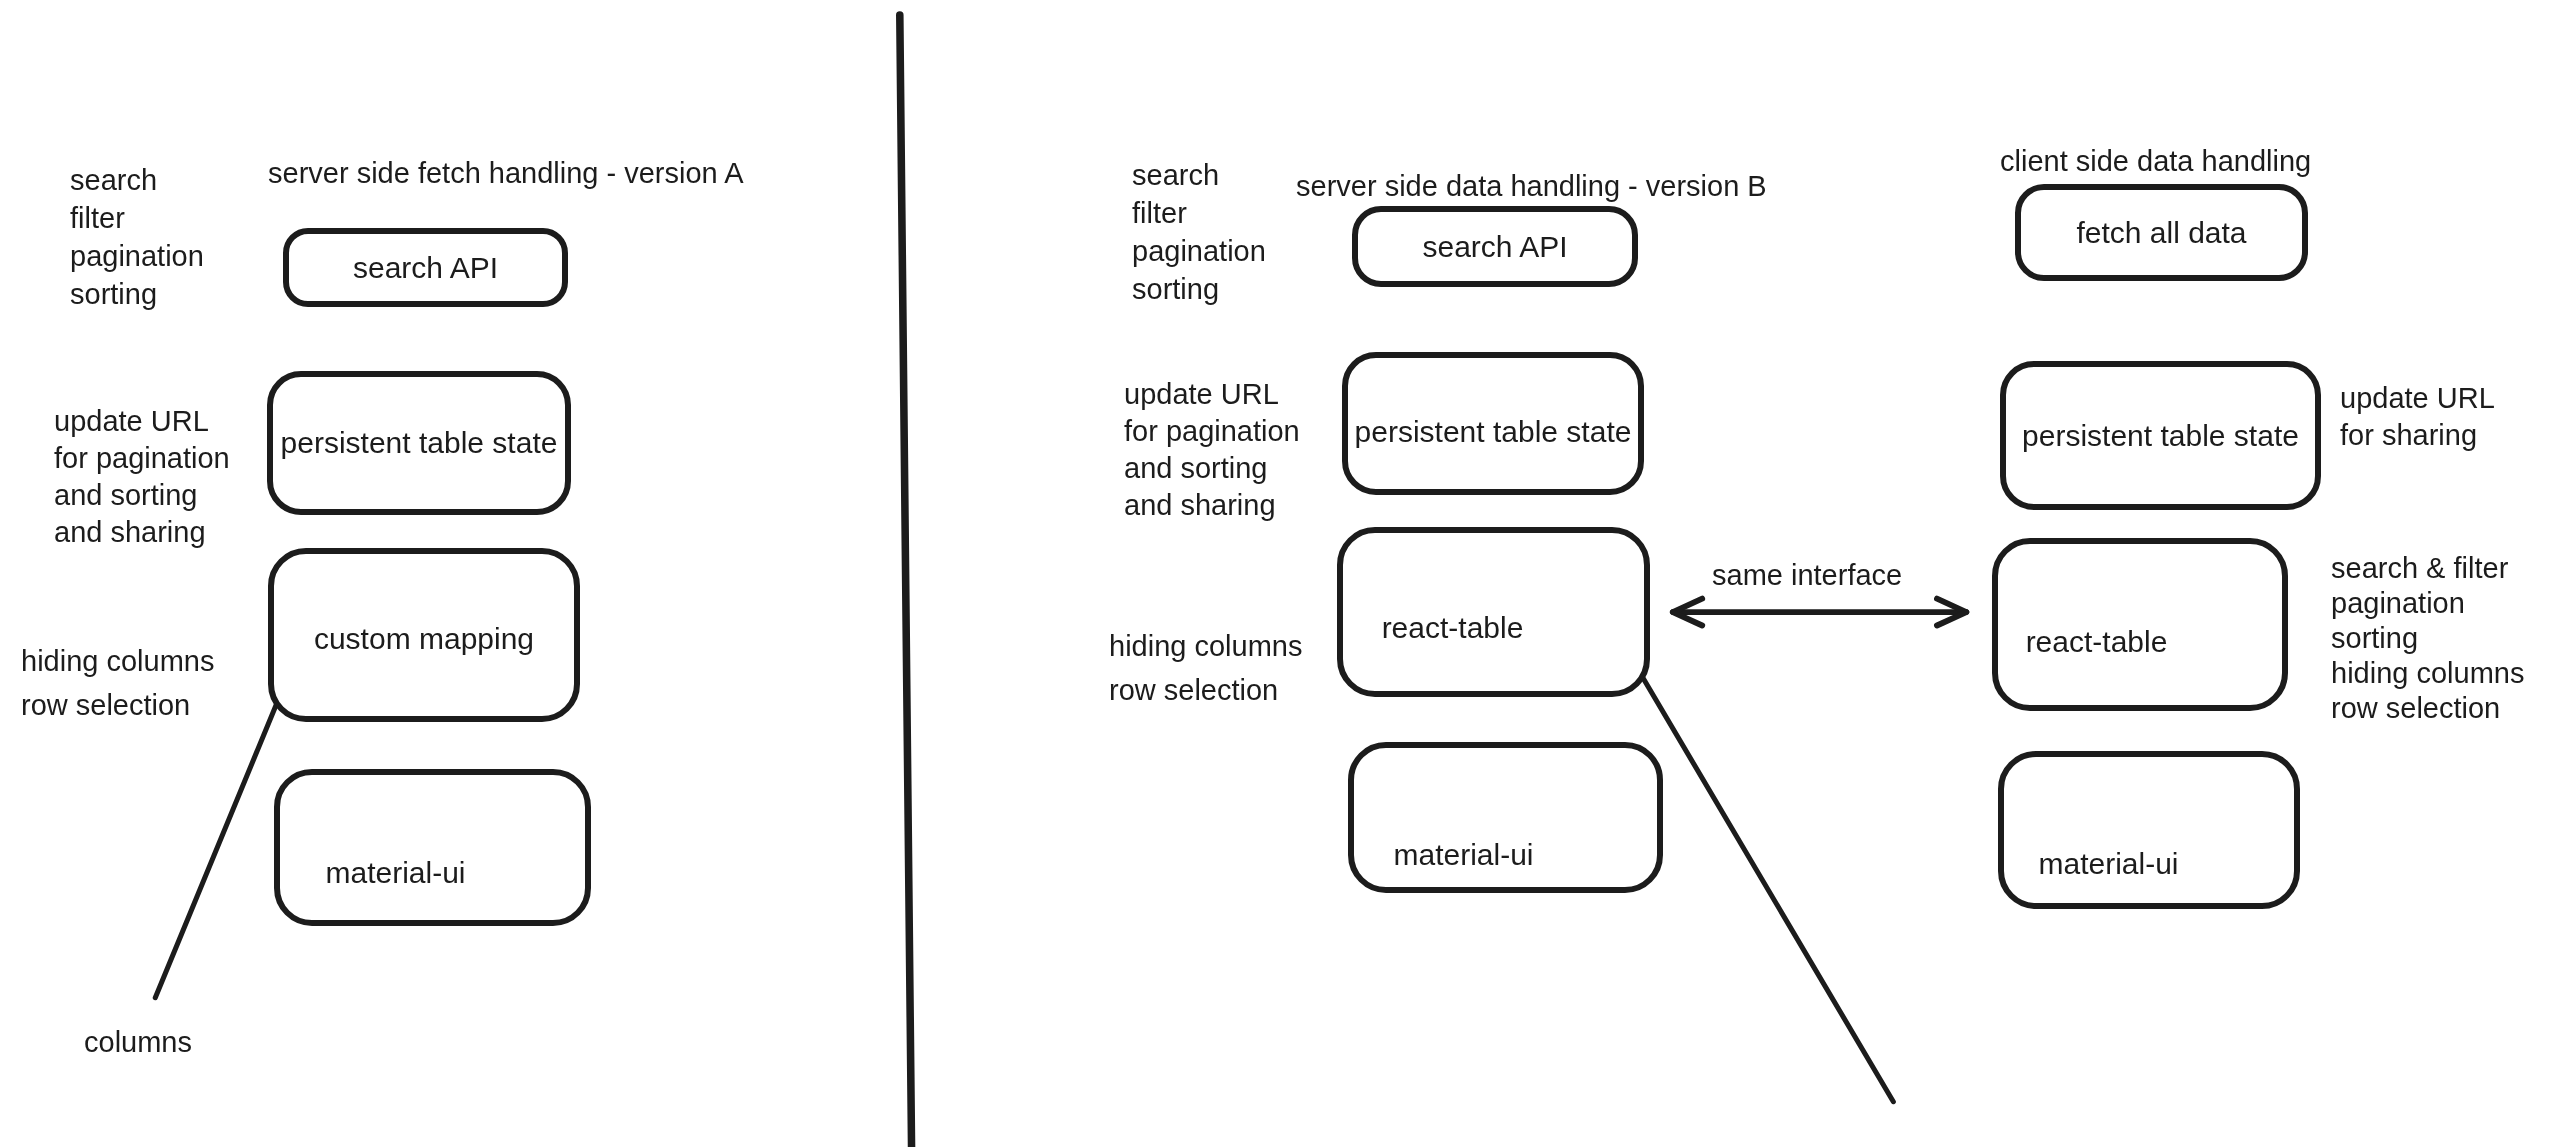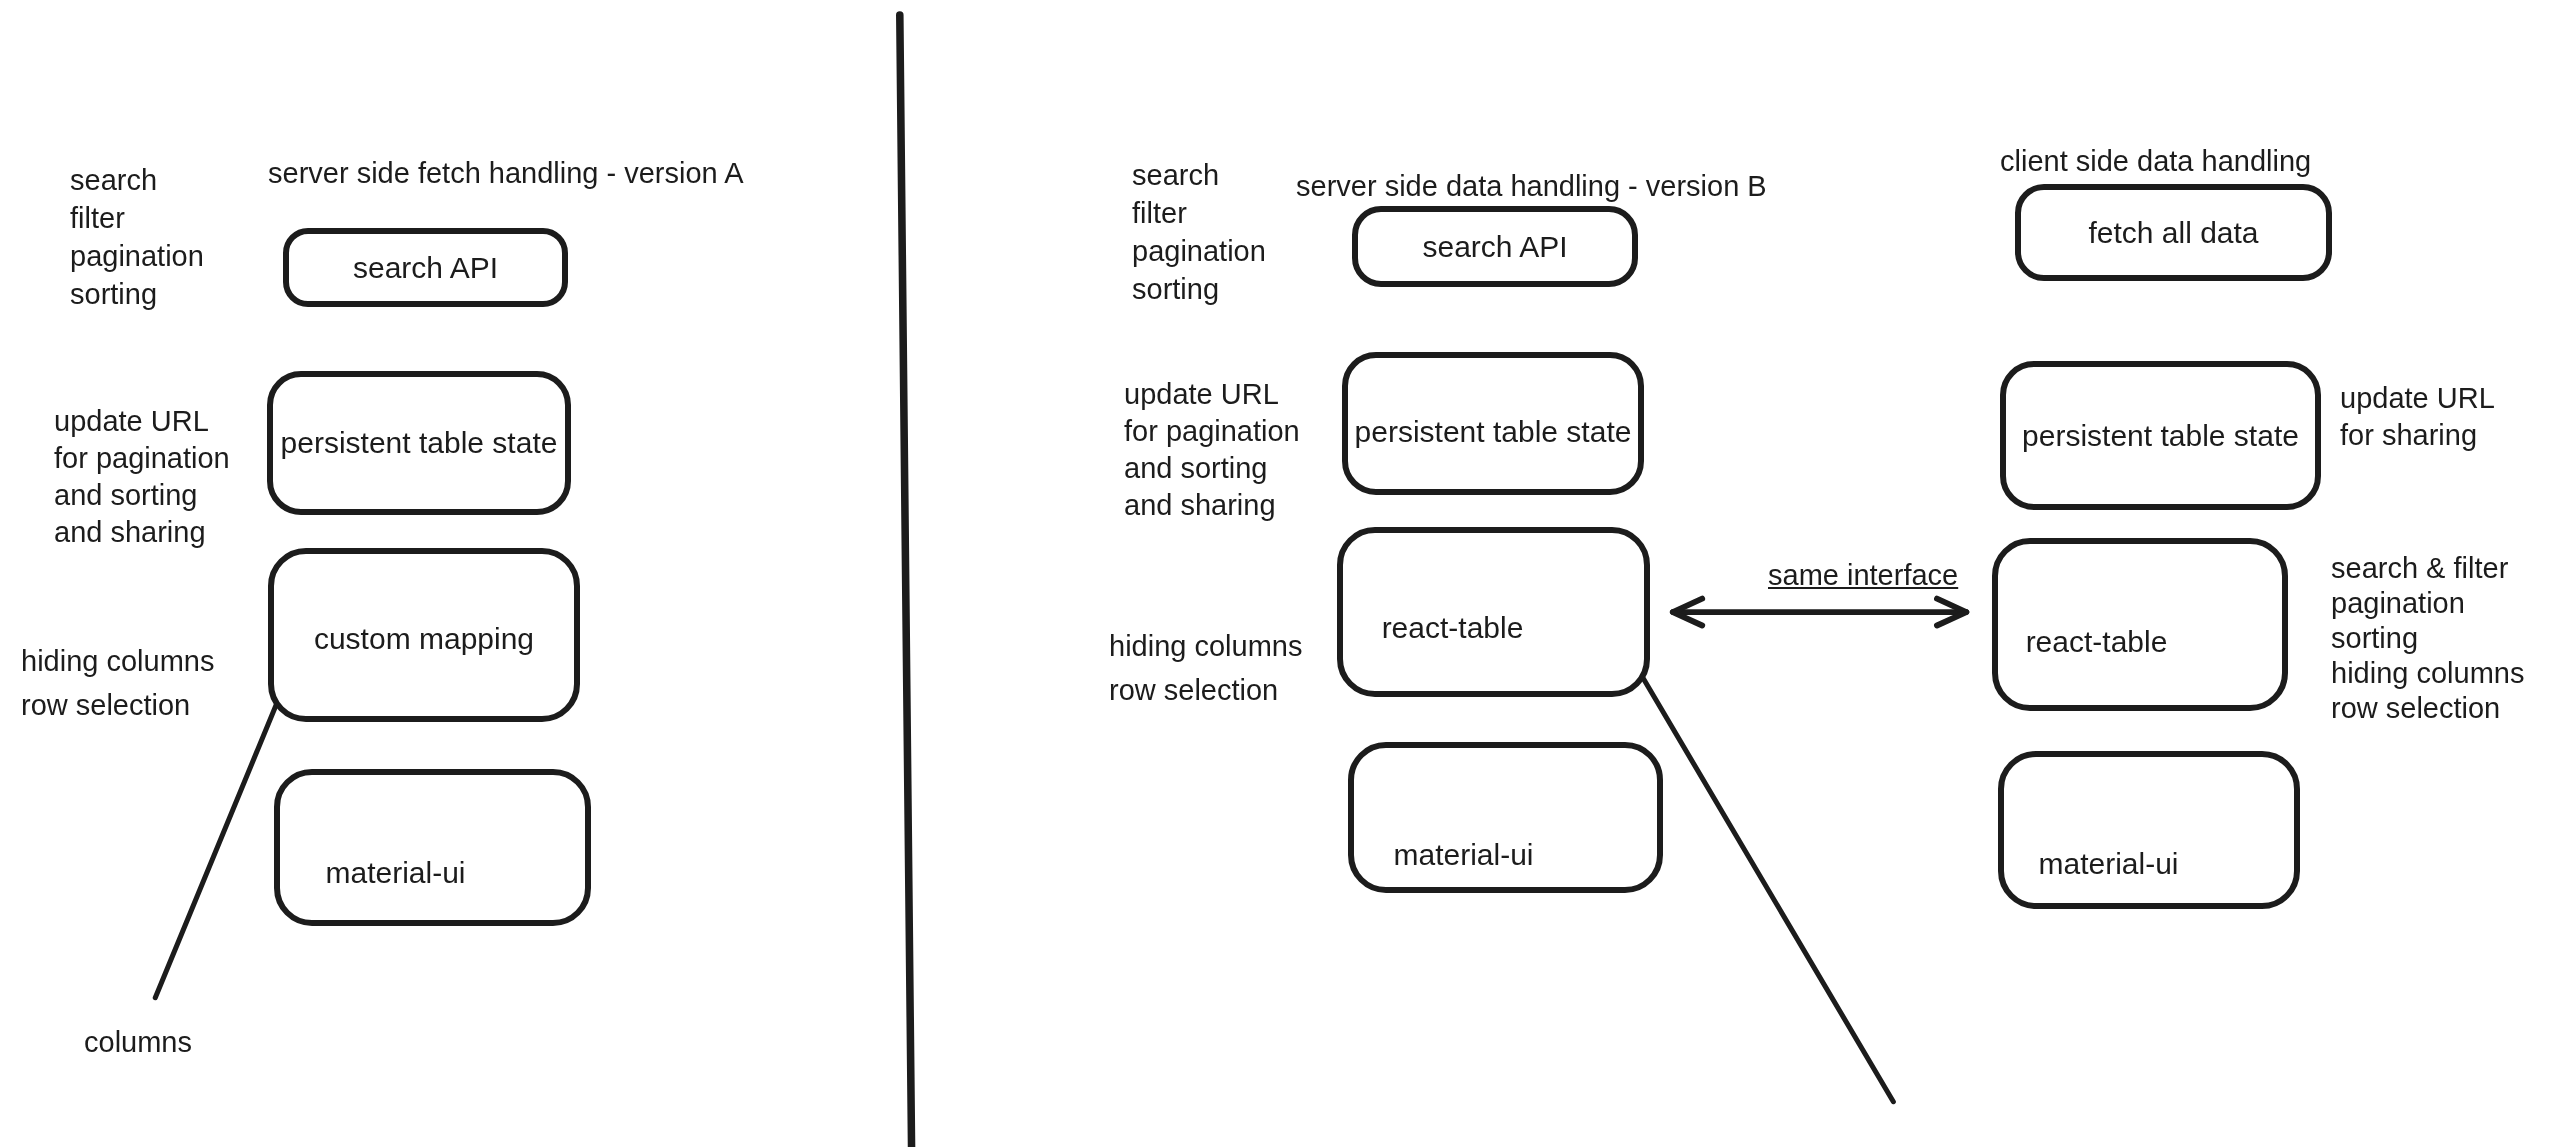--- a/index.html
+++ b/index.html
@@ -59,28 +59,28 @@
   .t-b        { left: 1296px; top: 153px; margin-top: 16px; }
   .n-feat-b   { left: 1132px; top: 156px; line-height: 38px; }
   .n-url-b    { left: 1124px; top: 376px; line-height: 37px; }
   .n-hide-b   { left: 1109px; top: 624px; line-height: 44px; }
   .b-search-b { left: 1352px; top: 206px; width: 286px; height: 81px;  border-radius: 29px; }
   .b-pers-b   { left: 1342px; top: 352px; width: 302px; height: 143px; border-radius: 34px; padding-top: 17px; }
   .b-react-b  { left: 1337px; top: 527px; width: 313px; height: 170px; border-radius: 38px; padding-top: 32px; padding-right: 82px; }
   .b-mat-b    { left: 1348px; top: 742px; width: 315px; height: 151px; border-radius: 38px; padding-top: 75px; padding-right: 84px; }
   
   .t-c        { left: 2000px; top: 144px; }
-  .b-fetch    { left: 2015px; top: 184px; width: 317px; height: 97px; border-radius: 29px; }
+  .b-fetch    { left: 2015px; top: 184px; width: 293px; height: 97px; border-radius: 29px; }
   .b-pers-c   { left: 2000px; top: 361px; width: 321px; height: 149px; border-radius: 34px; }
   .n-url-c    { left: 2340px; top: 380px; line-height: 37px; }
   .b-react-c  { left: 1992px; top: 538px; width: 296px; height: 173px; border-radius: 38px; padding-top: 34px; padding-right: 87px; }
   .n-feat-c   { left: 2331px; top: 551px; line-height: 35px; }
   .b-mat-c    { left: 1998px; top: 751px; width: 302px; height: 158px; border-radius: 38px; padding-top: 67px; padding-right: 81px; }
   
-  .n-same     { left: 1768px; top: 558px; line-height: 34px; text-decoration: underline; }
+  .n-same     { left: 1712px; top: 558px; line-height: 34px; }
   .n-consist  { left: 1914px; top: 1098px; line-height: 34px; }
 </style>
 </head>
 <body>
 
 <div class="canvas">
 
   <svg class="overlay" viewBox="0 0 3072 1368" xmlns="http://www.w3.org/2000/svg">
 
     <g>

